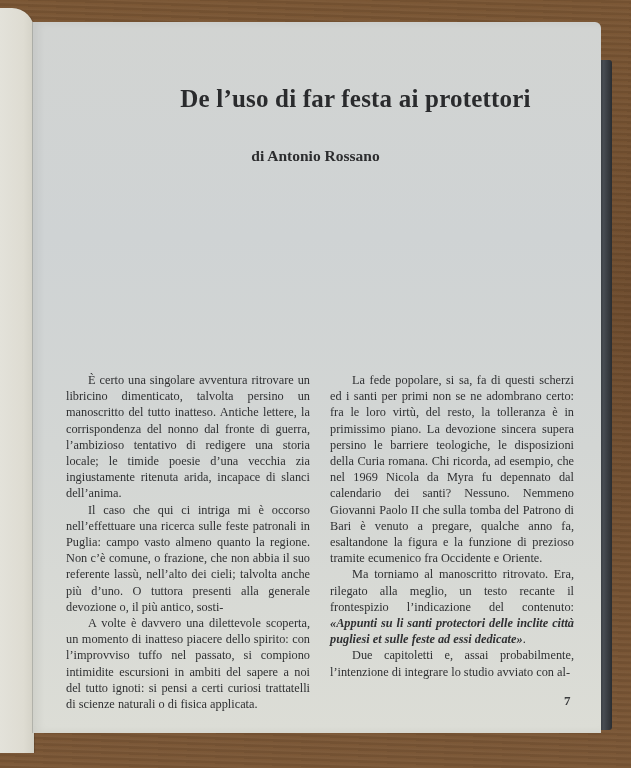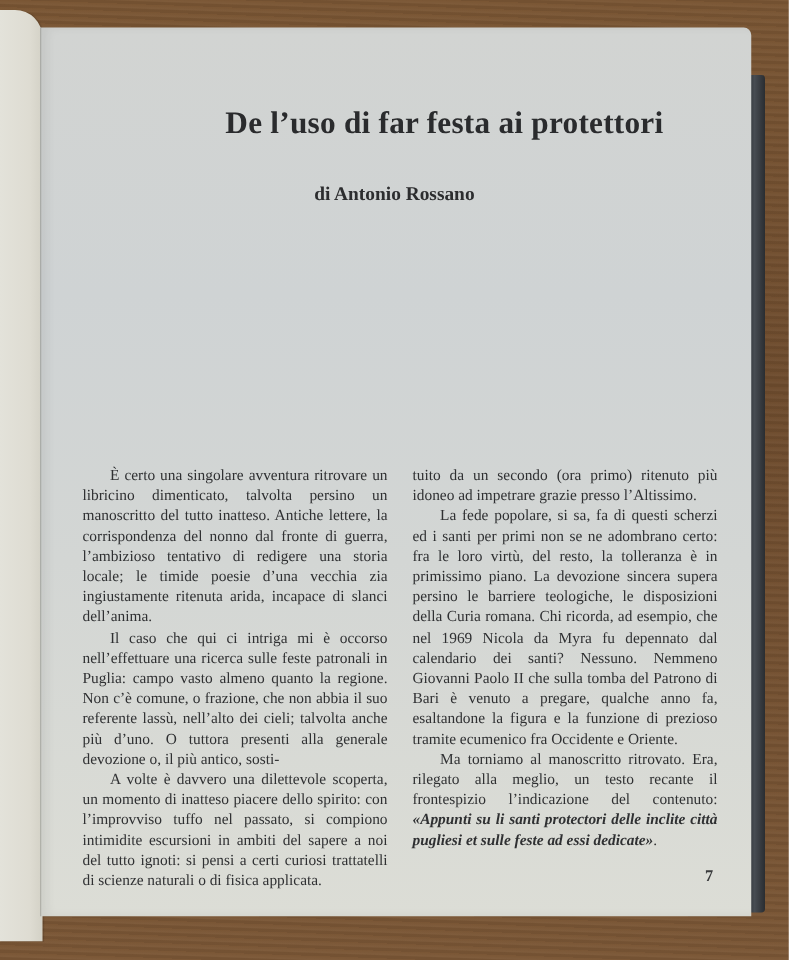--- a/index.html
+++ b/index.html
@@ -118,18 +118,18 @@
 <h1 class="title" style="margin:0;">De l’uso di far festa ai protettori</h1>
 <div class="author">di Antonio Rossano</div>
 
 <div class="col col-left">
   <p>È certo una singolare avventura ritrovare un libricino dimenticato, talvolta persino un manoscritto del tutto inatteso. Antiche lettere, la corrispondenza del nonno dal fronte di guerra, l’ambizioso tentativo di redigere una storia locale; le timide poesie d’una vecchia zia ingiustamente ritenuta arida, incapace di slanci dell’anima.</p>
   <p>Il caso che qui ci intriga mi è occorso nell’effettuare una ricerca sulle feste patronali in Puglia: campo vasto almeno quanto la regione. Non c’è comune, o frazione, che non abbia il suo referente lassù, nell’alto dei cieli; talvolta anche più d’uno. O tuttora presenti alla generale devozione o, il più antico, sosti-</p>
   <p>A volte è davvero una dilettevole scoperta, un momento di inatteso piacere dello spirito: con l’improvviso tuffo nel passato, si compiono intimidite escursioni in ambiti del sapere a noi del tutto ignoti: si pensi a certi curiosi trattatelli di scienze naturali o di fisica applicata.</p>
 </div>
 
 <div class="col col-right">
-  <p class="cont">tuito da un secondo (ora primo) ritenuto più idoneo ad impetrare grazie presso l’Altissimo.</p>
   <p>La fede popolare, si sa, fa di questi scherzi ed i santi per primi non se ne adombrano certo: fra le loro virtù, del resto, la tolleranza è in primissimo piano. La devozione sincera supera persino le barriere teologiche, le disposizioni della Curia romana. Chi ricorda, ad esempio, che nel 1969 Nicola da Myra fu depennato dal calendario dei santi? Nessuno. Nemmeno Giovanni Paolo II che sulla tomba del Patrono di Bari è venuto a pregare, qualche anno fa, esaltandone la figura e la funzione di prezioso tramite ecumenico fra Occidente e Oriente.</p>
   <p><span>Ma torniamo al manoscritto ritrovato. Era, rilegato alla meglio, un testo recante il frontespizio l’indicazione del contenuto: </span><span class="it">«Appunti su li santi protectori delle inclite città pugliesi et sulle feste ad essi dedicate»</span><span>.</span></p>
+  <p>Due capitoletti e, assai probabilmente, l’intenzione di integrare lo studio avviato con al-</p>
 </div>
 
 <div class="page-number">7</div>
 
 </body></html>

